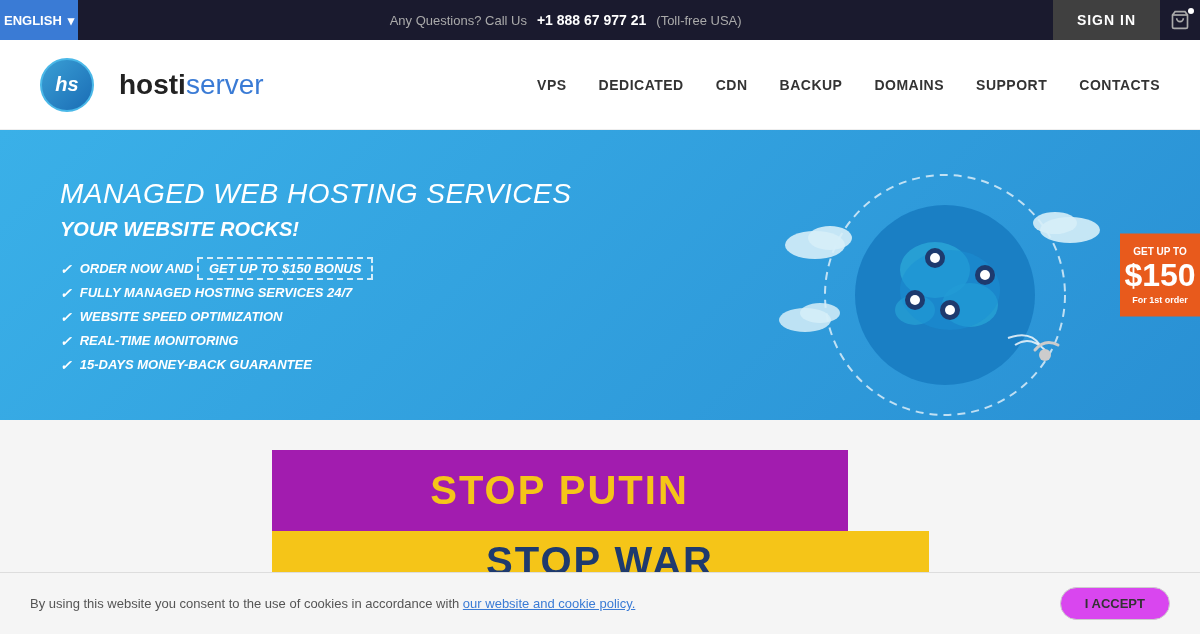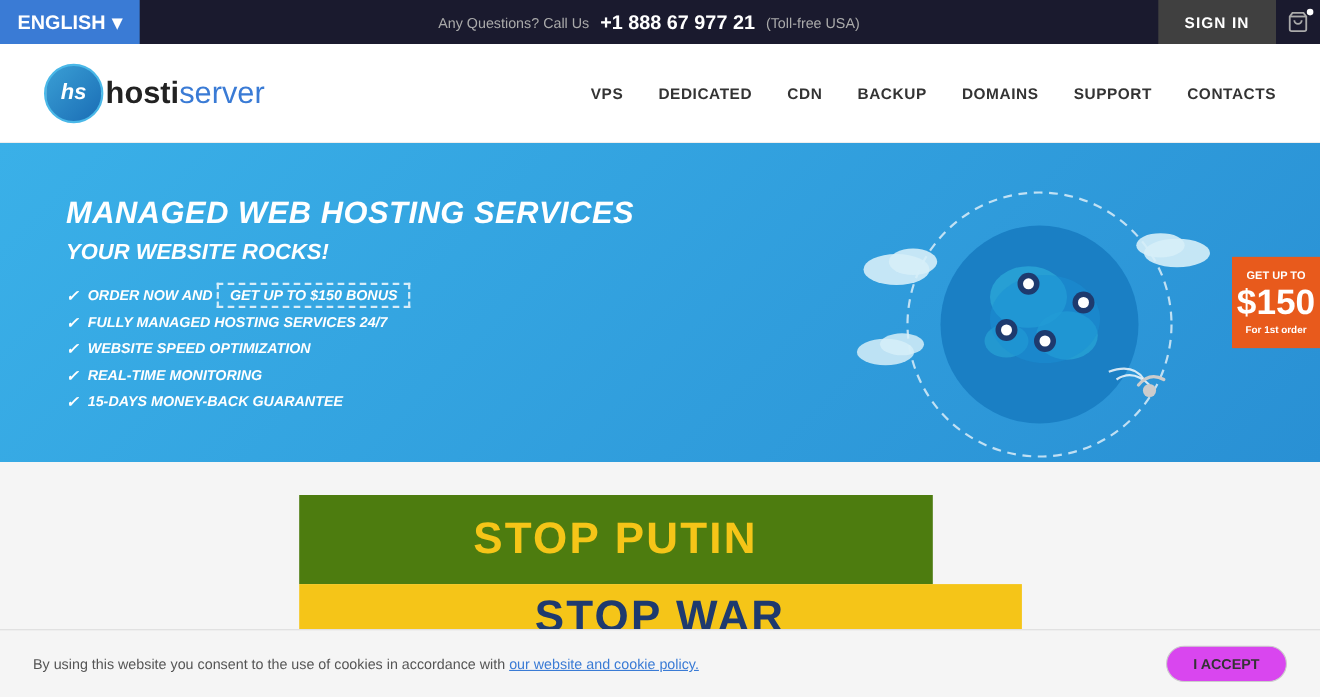--- a/index.html
+++ b/index.html
@@ -16,38 +16,38 @@
       padding: 0 0 0 0;
     }
     .top-bar-left {
       display: flex;
       align-items: center;
     }
     .lang-btn {
       background: #3a7bd5;
       color: #fff;
       border: none;
-      padding: 0 16px;
+      padding: 0 4px;
       height: 40px;
-      font-size: 18px;
+      font-size: 13px;
       cursor: pointer;
       display: flex;
       align-items: center;
       gap: 6px;
       font-weight: bold;
     }
     .top-bar-center {
       display: flex;
       align-items: center;
       gap: 10px;
       font-size: 13px;
       color: #ccc;
     }
     .top-bar-center span.label { color: #aaa; }
-    .top-bar-center span.phone { color: #fff; font-weight: bold; font-size: 18px; }
+    .top-bar-center span.phone { color: #fff; font-weight: bold; font-size: 14px; }
     .top-bar-center span.tollfree { color: #aaa; }
     .top-bar-right {
       display: flex;
       align-items: center;
       height: 40px;
     }
     .signin-btn {
       background: #404040;
       color: #fff;
       border: none;
@@ -85,21 +85,21 @@
       display: flex;
       align-items: center;
       justify-content: space-between;
       padding: 0 40px;
       height: 90px;
       border-bottom: 1px solid #eee;
     }
     .logo {
       display: flex;
       align-items: center;
-      gap: 2px;
+      gap: 25px;
       text-decoration: none;
     }
     .logo-circle {
       width: 54px;
       height: 54px;
       border-radius: 50%;
       background: linear-gradient(135deg, #3a9fd5, #1a6db5);
       display: flex;
       align-items: center;
       justify-content: center;
@@ -141,21 +141,21 @@
       position: relative;
       overflow: hidden;
     }
     .hero-content {
       max-width: 540px;
       z-index: 2;
     }
     .hero-title {
       color: #fff;
       font-size: 28px;
-      font-weight: 700;
+      font-weight: 400;
       font-style: italic;
       text-transform: uppercase;
       margin-bottom: 8px;
       letter-spacing: 0.5px;
       text-align: center;
     }
     .hero-subtitle {
       color: #fff;
       font-size: 20px;
       font-weight: 900;
@@ -231,21 +231,21 @@
       display: block;
       margin-top: 4px;
     }
     .stop-section {
       background: #f5f5f5;
       padding: 30px 0 0 0;
       display: flex;
       justify-content: center;
     }
     .stop-card-blue {
-      background: #4d7c0f;
+      background: #a21caf;
       width: 576px;
       padding: 18px 12px;
       text-align: center;
     }
     .stop-title {
       color: #f5c518;
       font-size: 40px;
       font-weight: 900;
       text-transform: uppercase;
       letter-spacing: 2px;

